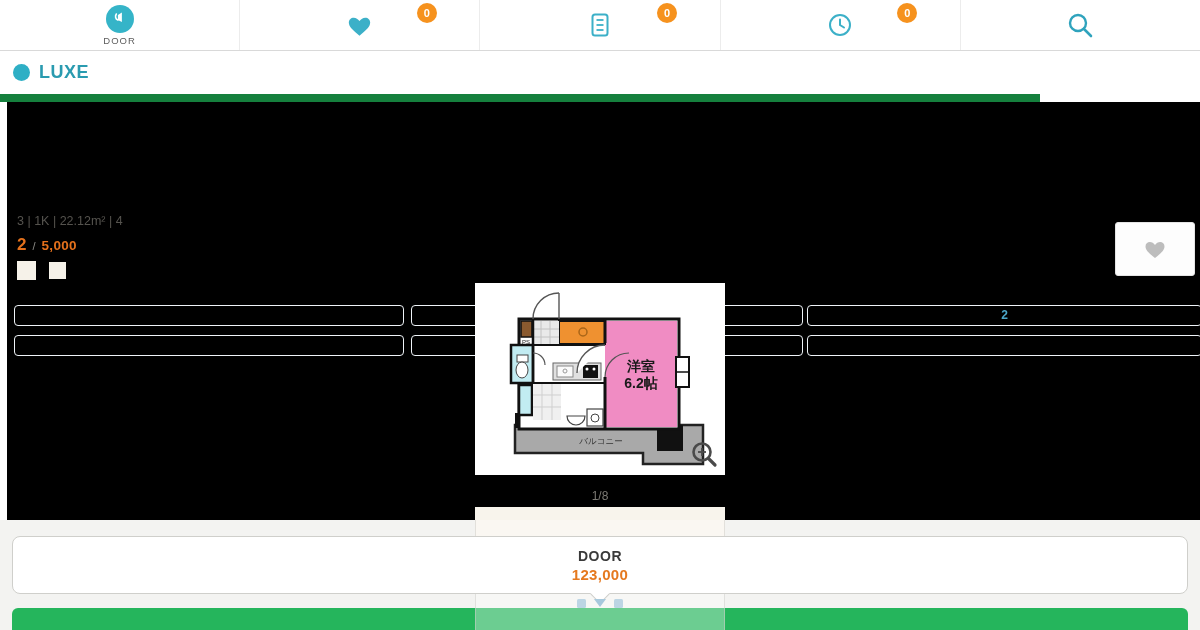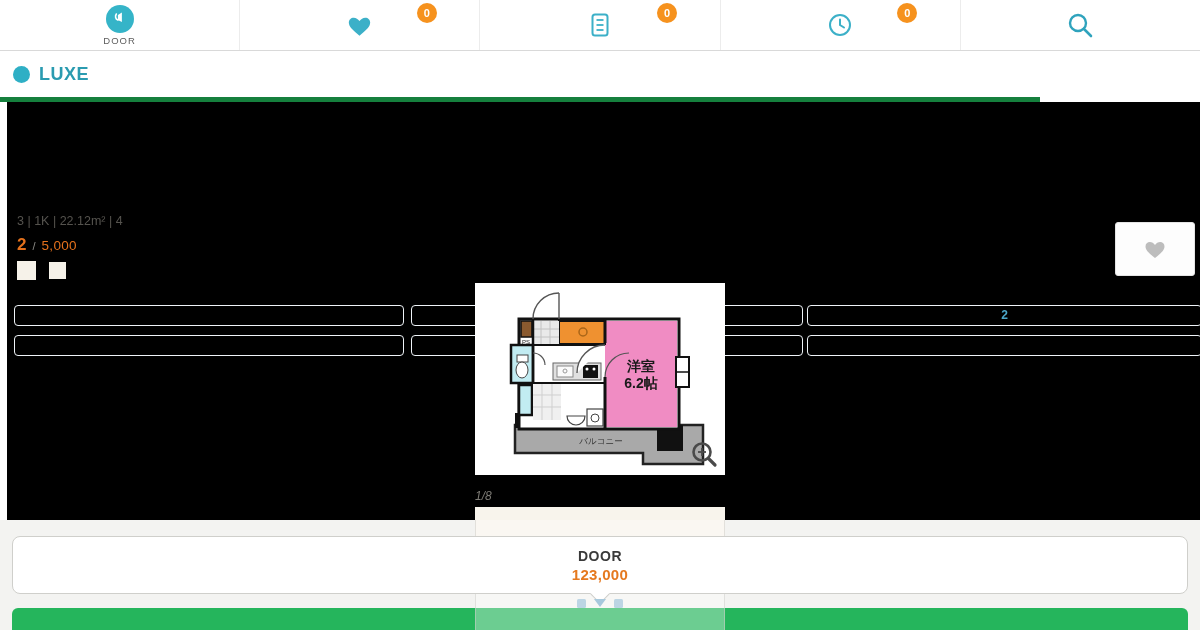--- a/index.html
+++ b/index.html
@@ -15,44 +15,44 @@
   .logo-cell { flex-direction:column; justify-content:center; gap:1px; }
   .logo-circle { width:28px; height:28px; border-radius:50%; background:#35b4c8;
                  display:flex; align-items:center; justify-content:center; }
   .logo-label { font-size:9.5px; color:#5d5d5d; letter-spacing:1px; margin-top:1px; }
   .badge { position:absolute; top:3px; left:calc(50% + 57px); width:20px; height:20px;
            border-radius:50%; background:#f6921e; color:#fff; font-size:11px; font-weight:bold;
            line-height:20px; text-align:center; }
 
   
   .titlebar { position:absolute; top:51px; left:0; width:1040px; height:51px; background:#fff;
-              border-bottom:5px solid #15803d; display:flex; align-items:center; padding-left:13px; }
+              border-bottom:8px solid #15803d; display:flex; align-items:center; padding-left:13px; }
   .title-dot { width:17px; height:17px; border-radius:50%; background:#2eafc5; margin-right:9px; }
   .title-text { font-size:18px; font-weight:800; color:#2a9bb0; letter-spacing:.5px; }
 
   
   .black-section { position:absolute; top:102px; left:7px; width:1200px; height:418px; background:#000; }
   .summary { position:absolute; top:112px; left:10px; font-size:12.5px; color:#55534e; }
   .price-line { position:absolute; top:133px; left:10px; display:flex; align-items:baseline; }
   .rank-num { font-size:17px; font-weight:800; color:#e4711c; }
   .rank-sep { font-size:11px; color:#8a8a86; margin:0 6px; }
-  .rank-val { font-size:13.5px; font-weight:400; color:#e4711c; letter-spacing:.3px; }
+  .rank-val { font-size:13.5px; font-weight:700; color:#e4711c; letter-spacing:.3px; }
   .tile-a { position:absolute; top:159px; left:10px; width:19px; height:19px; background:#f6f2e9; }
   .tile-b { position:absolute; top:160px; left:42px; width:17px; height:17px; background:#f6f2e9; }
   .fav-btn { position:absolute; top:120px; right:12px; width:80px; height:54px; background:#fdfdfd;
              border:1px solid #e4e4e4; border-radius:3px; display:flex; align-items:center; justify-content:center; }
   .dbox { position:absolute; height:21px; border:1px solid #eef3f7; border-radius:4px;
           font-size:12px; font-weight:bold; color:#4ba6c8; text-align:center; line-height:19px; }
   .r1 { top:203px; } .r2 { top:233px; }
   .c1 { left:7px; width:390px; } .c2 { left:404px; width:392px; } .c3 { left:800px; width:395px; }
 
   
   .floorplan { position:absolute; top:283px; left:475px; width:250px; height:192px; background:#fff; }
-  .gallery-counter { position:absolute; top:489px; left:475px; width:250px; 
-                     font-size:12px; color:#7d7b75;font-style:italic; }
+  .gallery-counter { position:absolute; top:489px; left:475px; width:250px; text-align:center;
+                     font-size:12px; color:#7d7b75; }
   .next-image { position:absolute; top:507px; left:475px; width:250px; height:31px; background:#f8f4ec; z-index:2; }
 
   
   .footer-bg { position:absolute; top:520px; left:0; width:1200px; height:110px; background:#f3f3f1; }
   .cta-button { position:absolute; top:608px; left:12px; width:1176px; height:22px;
                 background:#25b55c; border-radius:6px 6px 0 0; z-index:2; }
   .column-overlay { position:absolute; top:520px; left:475px; width:250px; height:110px;
                     background:rgba(255,255,255,.33); border-left:1px solid rgba(205,205,200,.55);
                     border-right:1px solid rgba(205,205,200,.55); z-index:3; }
   .price-card { position:absolute; top:536px; left:12px; width:1176px; height:58px; background:#fff;

